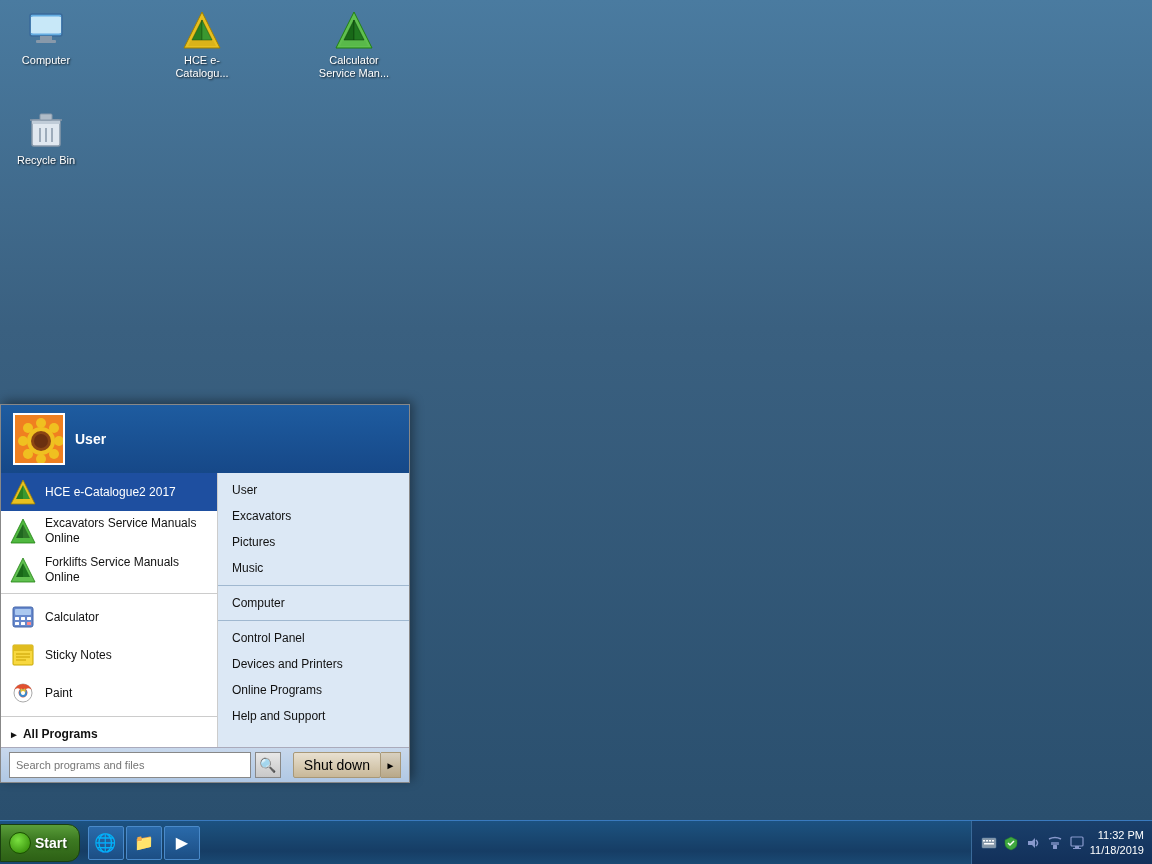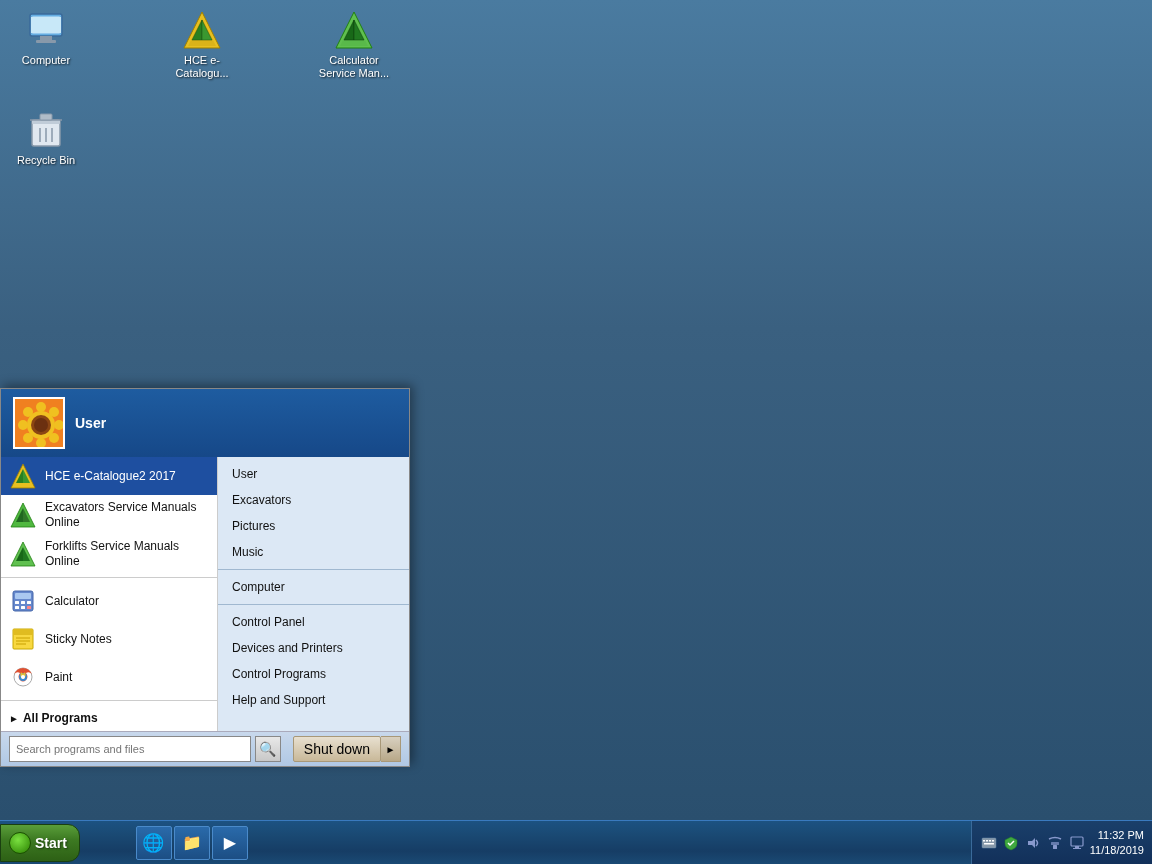--- a/index.html
+++ b/index.html
@@ -52,21 +52,20 @@
     #taskbar {
       width: 1152px;
       height: 44px;
       background: linear-gradient(180deg, #1c5282 0%, #1a4a74 30%, #163d65 70%, #1a4a74 100%);
       position: absolute;
       bottom: 0;
       left: 0;
       display: flex;
       align-items: center;
       border-top: 1px solid #3a7abf;
-      gap: 48px;
     }
 
     #start-button {
       height: 38px;
       padding: 0 12px 0 8px;
       background: linear-gradient(180deg, #5a9e3a 0%, #3d7a22 40%, #2d6015 100%);
       border: 1px solid #1a4010;
       border-radius: 0 12px 12px 0;
       display: flex;
       align-items: center;
@@ -135,21 +134,21 @@
       color: white;
       font-size: 11px;
       text-align: right;
       line-height: 1.3;
       cursor: pointer;
     }
 
     
     #start-menu {
       position: absolute;
-      bottom: 53px;
+      bottom: 37px;
       left: 0;
       width: 410px;
       background: #f0f0f0;
       border: 1px solid #888;
       box-shadow: 3px -3px 10px rgba(0,0,0,0.4);
       display: flex;
       flex-direction: column;
     }
 
     .start-menu-top {
@@ -488,21 +487,21 @@
           <span>Computer</span>
         </div>
         <div class="smr-divider"></div>
         <div class="smr-item">
           <span>Control Panel</span>
         </div>
         <div class="smr-item">
           <span>Devices and Printers</span>
         </div>
         <div class="smr-item">
-          <span>Control Programs</span>
+          <span>Online Programs</span>
         </div>
         <div class="smr-item">
           <span>Help and Support</span>
         </div>
       </div>
     </div>
 
     <div style="background:linear-gradient(180deg,#c8d8ec,#b0c8e4);border-top:1px solid #aab;display:flex;align-items:center;padding:4px 8px;gap:4px;">
       <input class="search-box" type="text" style="flex: 1 1 0%; height: 26px; border: 1px solid rgb(136, 136, 136); padding: 4px 6px; font-size: 11px; color: rgb(136, 136, 136); background: white;" placeholder="Search programs and files">
       <div class="search-btn">

